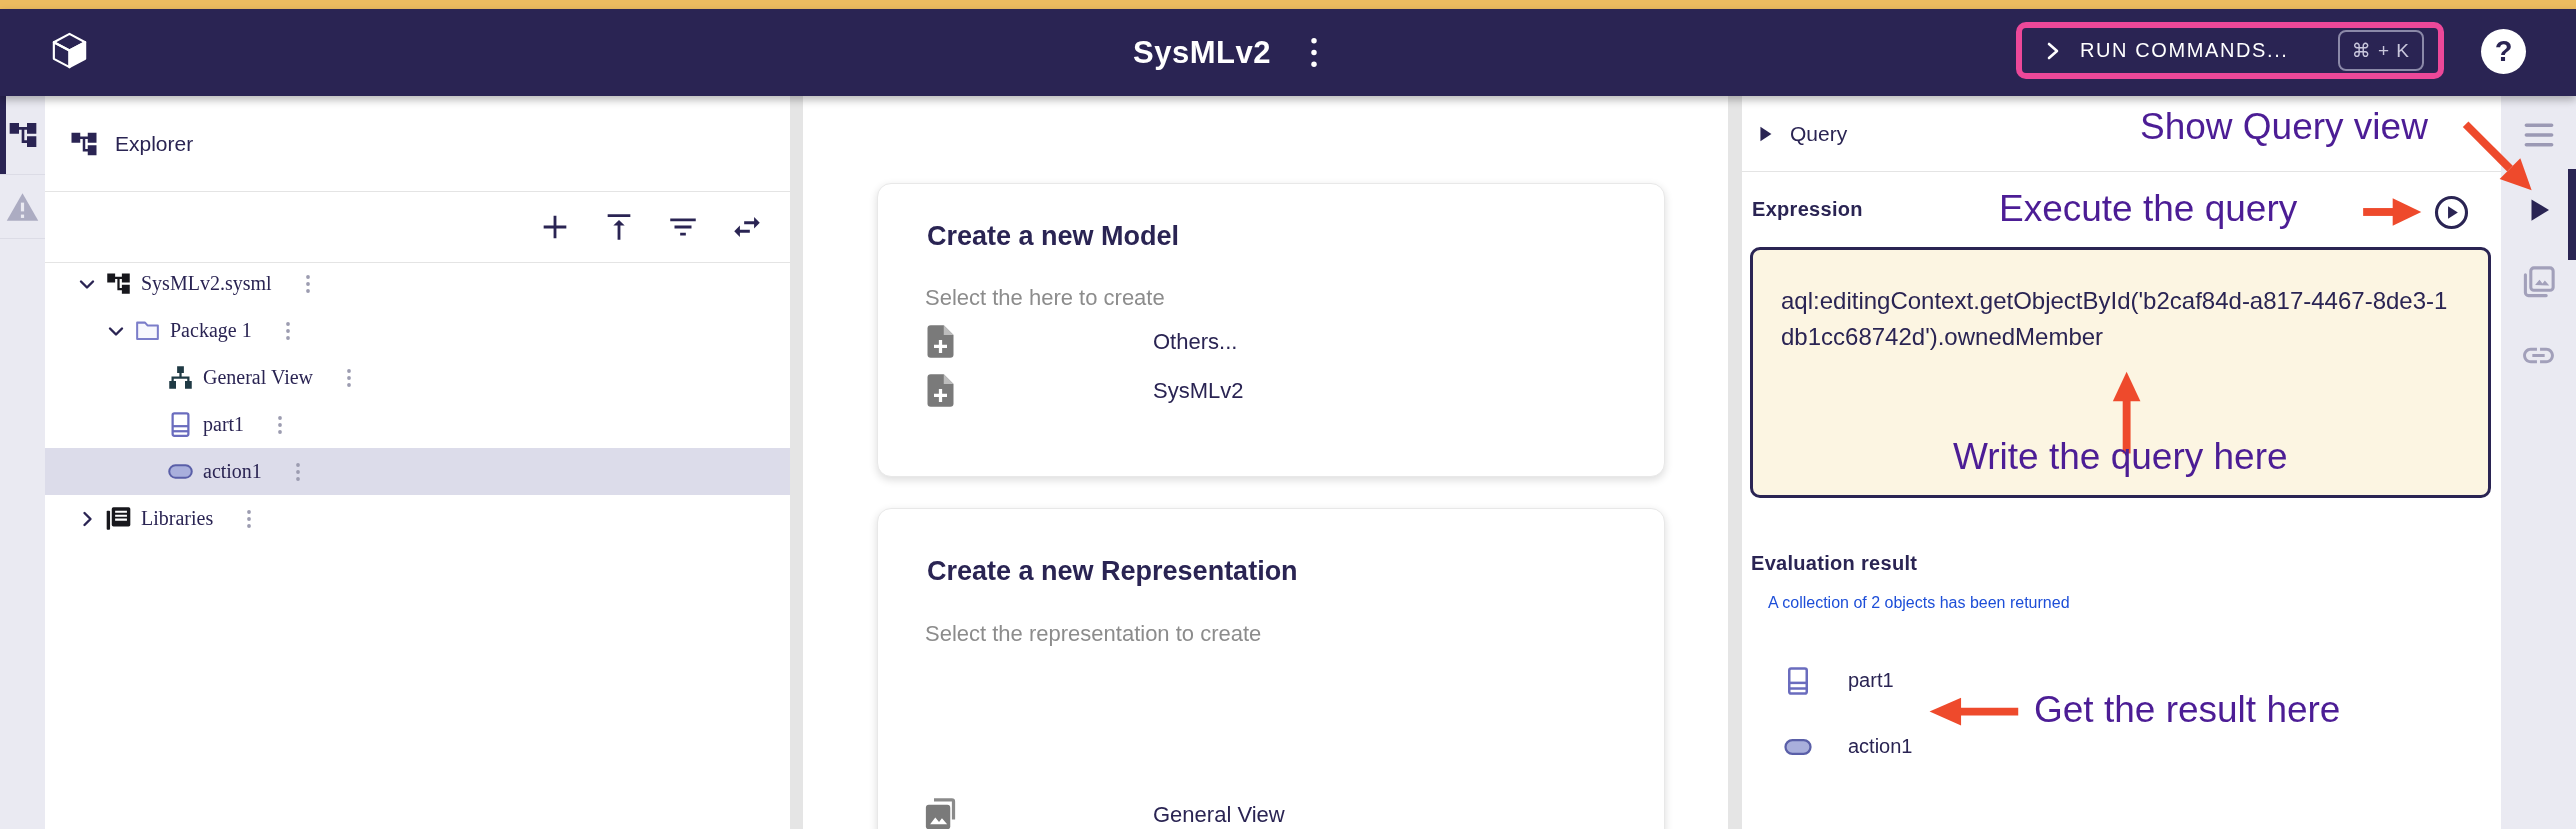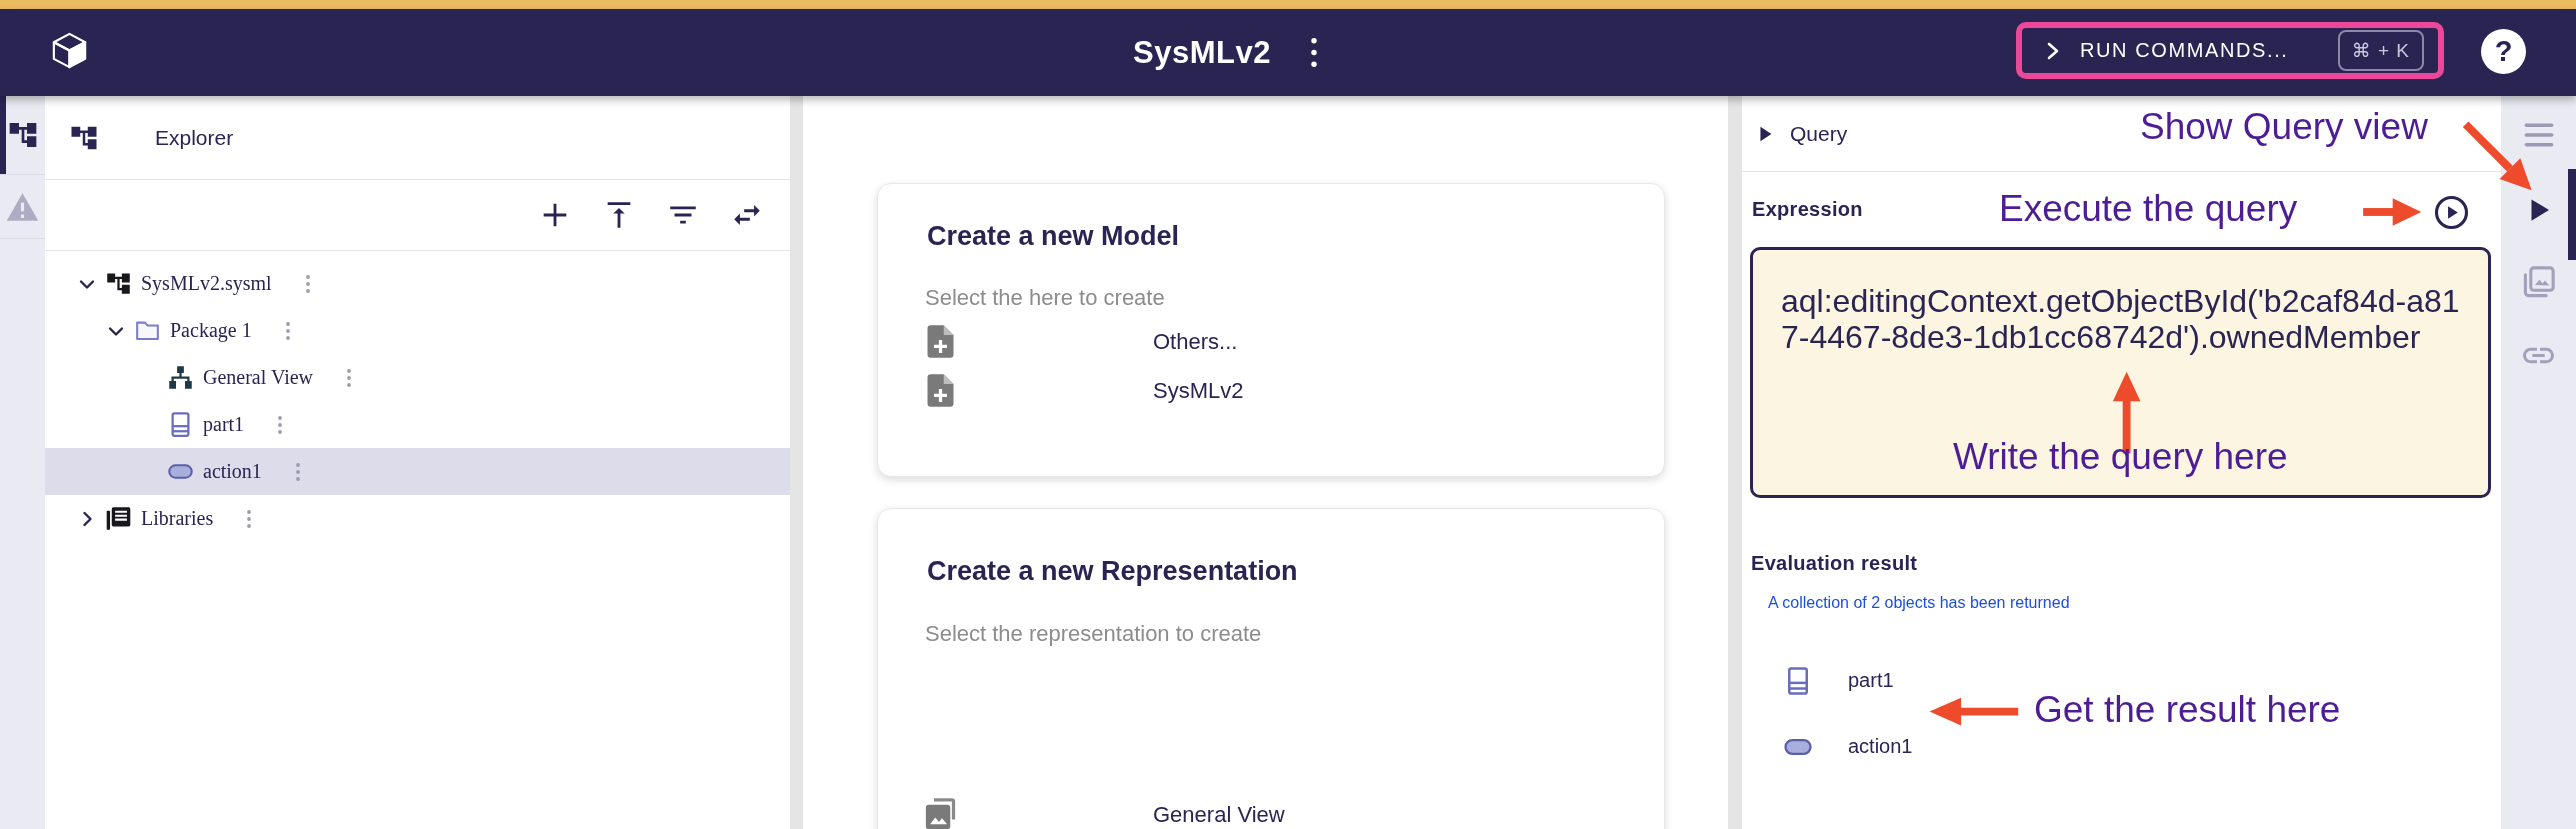--- a/index.html
+++ b/index.html
@@ -33,21 +33,21 @@
   .query      { left:1742px; top:96px; width:759px; height:734px; background:#FFFFFF; }
   .rail-right { left:2501px; top:96px; width:75px; height:734px; background:#EAEAF2; }
   .active-edge{ left:2568px; top:169px; width:8px; height:91px; background:#2A2453; z-index:40; }
 
   
   .rail-left .slot { height:79px; display:flex; align-items:center; justify-content:center; position:relative; }
   .rail-left .slot.b { border-bottom:1px solid #DCDCE6; }
   .rail-active-bar { position:absolute; left:0; top:0; width:6px; height:100%; background:#2A2453; }
 
   
-  .expl-head { height:84px; border-bottom:1px solid #E4E4E4; display:flex; align-items:center; padding-left:24px;gap:40px; }
+  .expl-head { height:96px; border-bottom:1px solid #E4E4E4; display:flex; align-items:center; padding-left:24px; }
   .expl-head .t { color:#2A2453; font-size:21px; margin-left:16px; }
   .expl-toolbar { height:71px; border-bottom:1px solid #E4E4E4; display:flex; align-items:center;
                   justify-content:flex-end; gap:30px; padding-right:26px; }
   .toolbtn { width:34px; height:34px; cursor:pointer; }
   .tree { position:absolute; left:0; top:164px; width:100%; }
   .trow { height:47px; display:flex; align-items:center; gap:6px; cursor:pointer; }
   .trow.sel { background:#DCDCEA; }
   .trow .chevbox { width:24px; height:24px; flex:0 0 auto; }
   .trow .ticon { width:27px; height:27px; flex:0 0 auto; }
   .trow .tlabel { color:#2A2453; font-size:20px; margin-left:3px; white-space:nowrap;font-family:Liberation Serif, serif; }
@@ -65,21 +65,21 @@
   .citem .cicon { width:39px; height:39px; flex:0 0 auto; }
   .citem .clbl { color:#2A2453; font-size:22px; margin-left:193px; white-space:nowrap; }
 
   
   .q-head { height:76px; border-bottom:1px solid #E4E4E4; display:flex; align-items:center; padding-left:12px; }
   .q-head .qt { color:#2A2453; font-size:21px; margin-left:14px; }
   .q-exp-label { position:absolute; left:10px; top:102px; color:#2A2453; font-size:20px; font-weight:700; letter-spacing:0.3px; }
   .q-exec { position:absolute; left:691px; top:98px; width:37px; height:37px; cursor:pointer; }
   .q-box { position:absolute; left:8px; top:151px; width:741px; height:251px; background:#FCF5E2;
            border:3px solid #2A2453; border-radius:10px; padding:33px 28px; color:#2A2453;
-           font-size:32px; line-height:36px; word-break:break-all; cursor:text; }
+           font-size:24px; line-height:36px; word-break:break-all; cursor:text; }
   .q-res-title { position:absolute; left:9px; top:456px; color:#2A2453; font-size:20px; font-weight:700; letter-spacing:0.3px; }
   .q-res-sum { position:absolute; left:26px; top:498px; color:#1d4ed8; font-size:16px; }
   .rrow { position:absolute; left:41px; width:394px; height:43px; display:flex; align-items:center; cursor:pointer; }
   .rrow .ticon { width:30px; height:30px; }
   .rrow .rlbl { color:#2A2453; font-size:20px; margin-left:35px; }
 
   
   .rail-right .slot { height:73px; display:flex; align-items:center; justify-content:center; cursor:pointer; }
 
   

